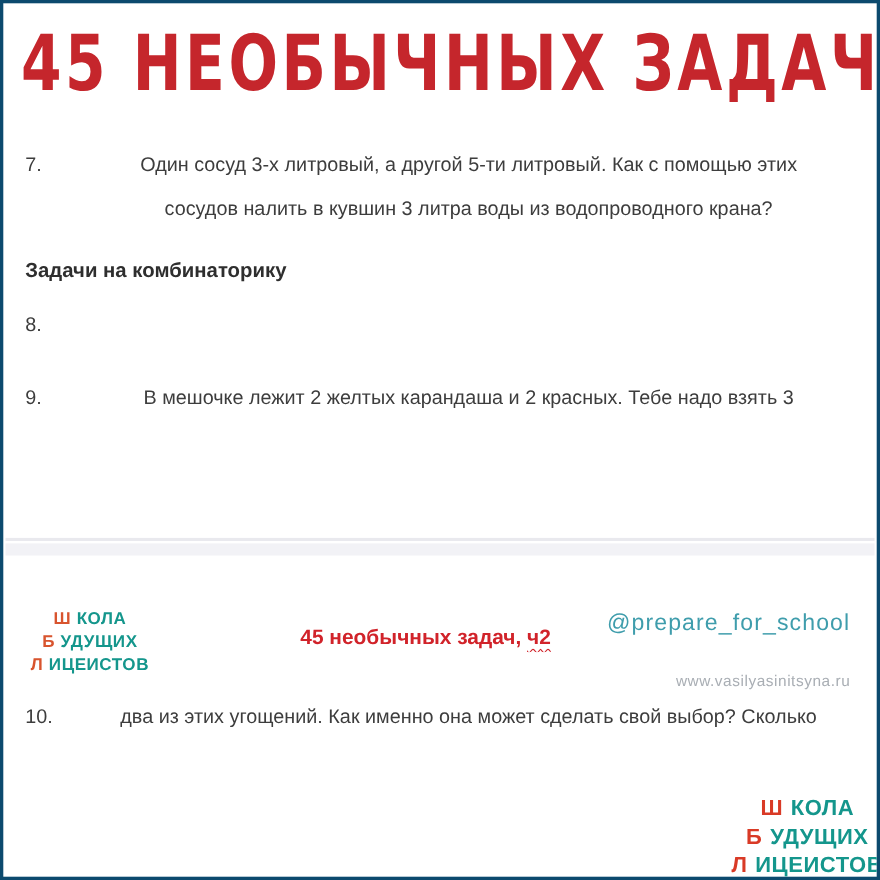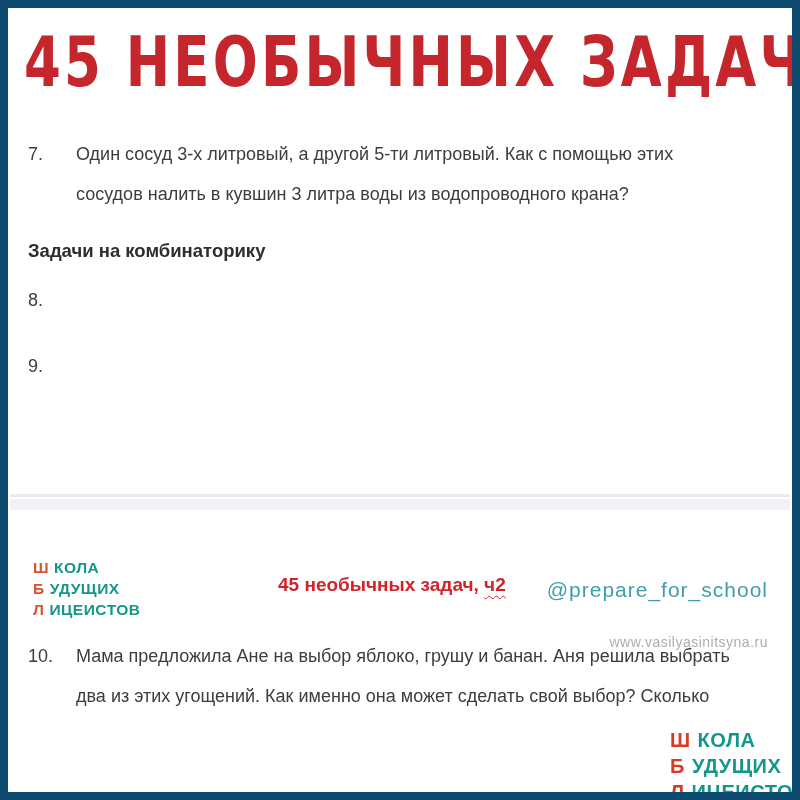--- a/index.html
+++ b/index.html
@@ -5,57 +5,57 @@
   :root{
     --title_red:#c5262c; --label_red:#d1232a; --logo_teal:#14968c;
     --logo_orange:#d8542e; --logo_red:#d93a26; --handle_teal:#3f9dac;
     --website_gray:#a9aeb4; --body_text:#3d3d3d;
   }
   *{margin:0;padding:0;box-sizing:border-box;}
   html,body{background:#fff;}
   body{font-family:"Liberation Sans",sans-serif;}
   .frame{
     position:relative;width:800px;height:800px;background:#fff;
-    border:8px solid #0c4a6e;overflow:hidden;
+    border:3px solid #0c4a6e;overflow:hidden;
   }
   .title{
     position:absolute;left:16px;top:14px;white-space:nowrap;
     font-family:"DejaVu Sans",sans-serif;font-weight:900;
     font-size:50px;letter-spacing:3px;color:var(--title_red);
     transform:scale(1.06,1.40);transform-origin:left top;
   }
   .problem{position:absolute;left:20px;right:16px;color:var(--body_text);font-size:18px;}
   .problem .num{position:absolute;left:0;top:0;line-height:40px;}
   .problem .lines{margin-left:48px;}
-  .problem .line{line-height:40px;white-space:nowrap;}
+  .problem .line{line-height:40px;white-space:nowrap;text-align:center;}
   .section-heading{
     position:absolute;left:20px;top:232px;font-size:18.5px;font-weight:bold;
     color:#2e2e2e;
   }
   .p7{top:126px;} .p8{top:272px;} .p9{top:338px;} .p10{top:628px;}
   .divider{position:absolute;left:2px;right:2px;top:486px;}
   .divider .d1{height:3px;background:#e9e9ee;}
   .divider .d2{height:2px;background:#ffffff;}
   .divider .d3{height:11px;background:#f2f2f6;}
   .logo{position:absolute;font-weight:800;letter-spacing:.5px;white-space:nowrap;}
-  .logo .ln{display:block;}
+  .logo .ln{display:block;text-align:center;}
   .logo .init{color:var(--logo_orange);margin-right:5px;}
   .logo .rest{color:var(--logo_teal);}
   .logo-small{left:25px;top:549px;font-size:15.5px;line-height:21px;}
   .logo-large{left:662px;top:719px;font-size:20px;line-height:26px;}
   .logo-large .init{color:var(--logo_red);margin-right:7px;}
   .center-label{
     position:absolute;left:270px;top:566px;font-size:19px;font-weight:bold;
     color:var(--label_red);white-space:nowrap;
   }
   .center-label .tail{
     text-decoration:underline wavy;text-decoration-thickness:1px;
     text-underline-offset:4px;
   }
-  .social{position:absolute;right:24px;top:569px;text-align:right;}
+  .social{position:absolute;right:24px;top:551px;text-align:right;}
   .instagram-handle{
     font-size:21px;color:var(--handle_teal);letter-spacing:1px;line-height:25px;
   }
   .website{
     font-size:14px;color:var(--website_gray);letter-spacing:.5px;line-height:25px;margin-top:28px;
   }
 </style>
 </head>
 <body>
 
@@ -75,20 +75,21 @@
 
   <div class="problem p8">
     <span class="num">8.</span>
     <div class="lines">
     </div>
   </div>
 
   <div class="problem p9">
     <span class="num">9.</span>
     <div class="lines">
+      <div class="line">В мешочке лежит 2 желтых карандаша и 2 красных. Тебе надо взять 3</div>
     </div>
   </div>
 
   <div class="divider">
     <div class="d1"></div>
     <div class="d2"></div>
     <div class="d3"></div>
   </div>
 
   <div class="logo logo-small">
@@ -103,21 +104,20 @@
   </div>
 
   <div class="social">
     <div class="instagram-handle">@prepare_for_school</div>
     <div class="website">www.vasilyasinitsyna.ru</div>
   </div>
 
   <div class="problem p10">
     <span class="num">10.</span>
     <div class="lines">
-      <div class="line">Мама предложила Ане на выбор яблоко, грушу и банан. Аня решила выбрать</div>
       <div class="line">два из этих угощений. Как именно она может сделать свой выбор? Сколько</div>
     </div>
   </div>
 
   <div class="logo logo-large">
     <span class="ln"><span class="init">Ш</span><span class="rest">КОЛА</span></span>
     <span class="ln"><span class="init">Б</span><span class="rest">УДУЩИХ</span></span>
     <span class="ln"><span class="init">Л</span><span class="rest">ИЦЕИСТОВ</span></span>
   </div>
 

